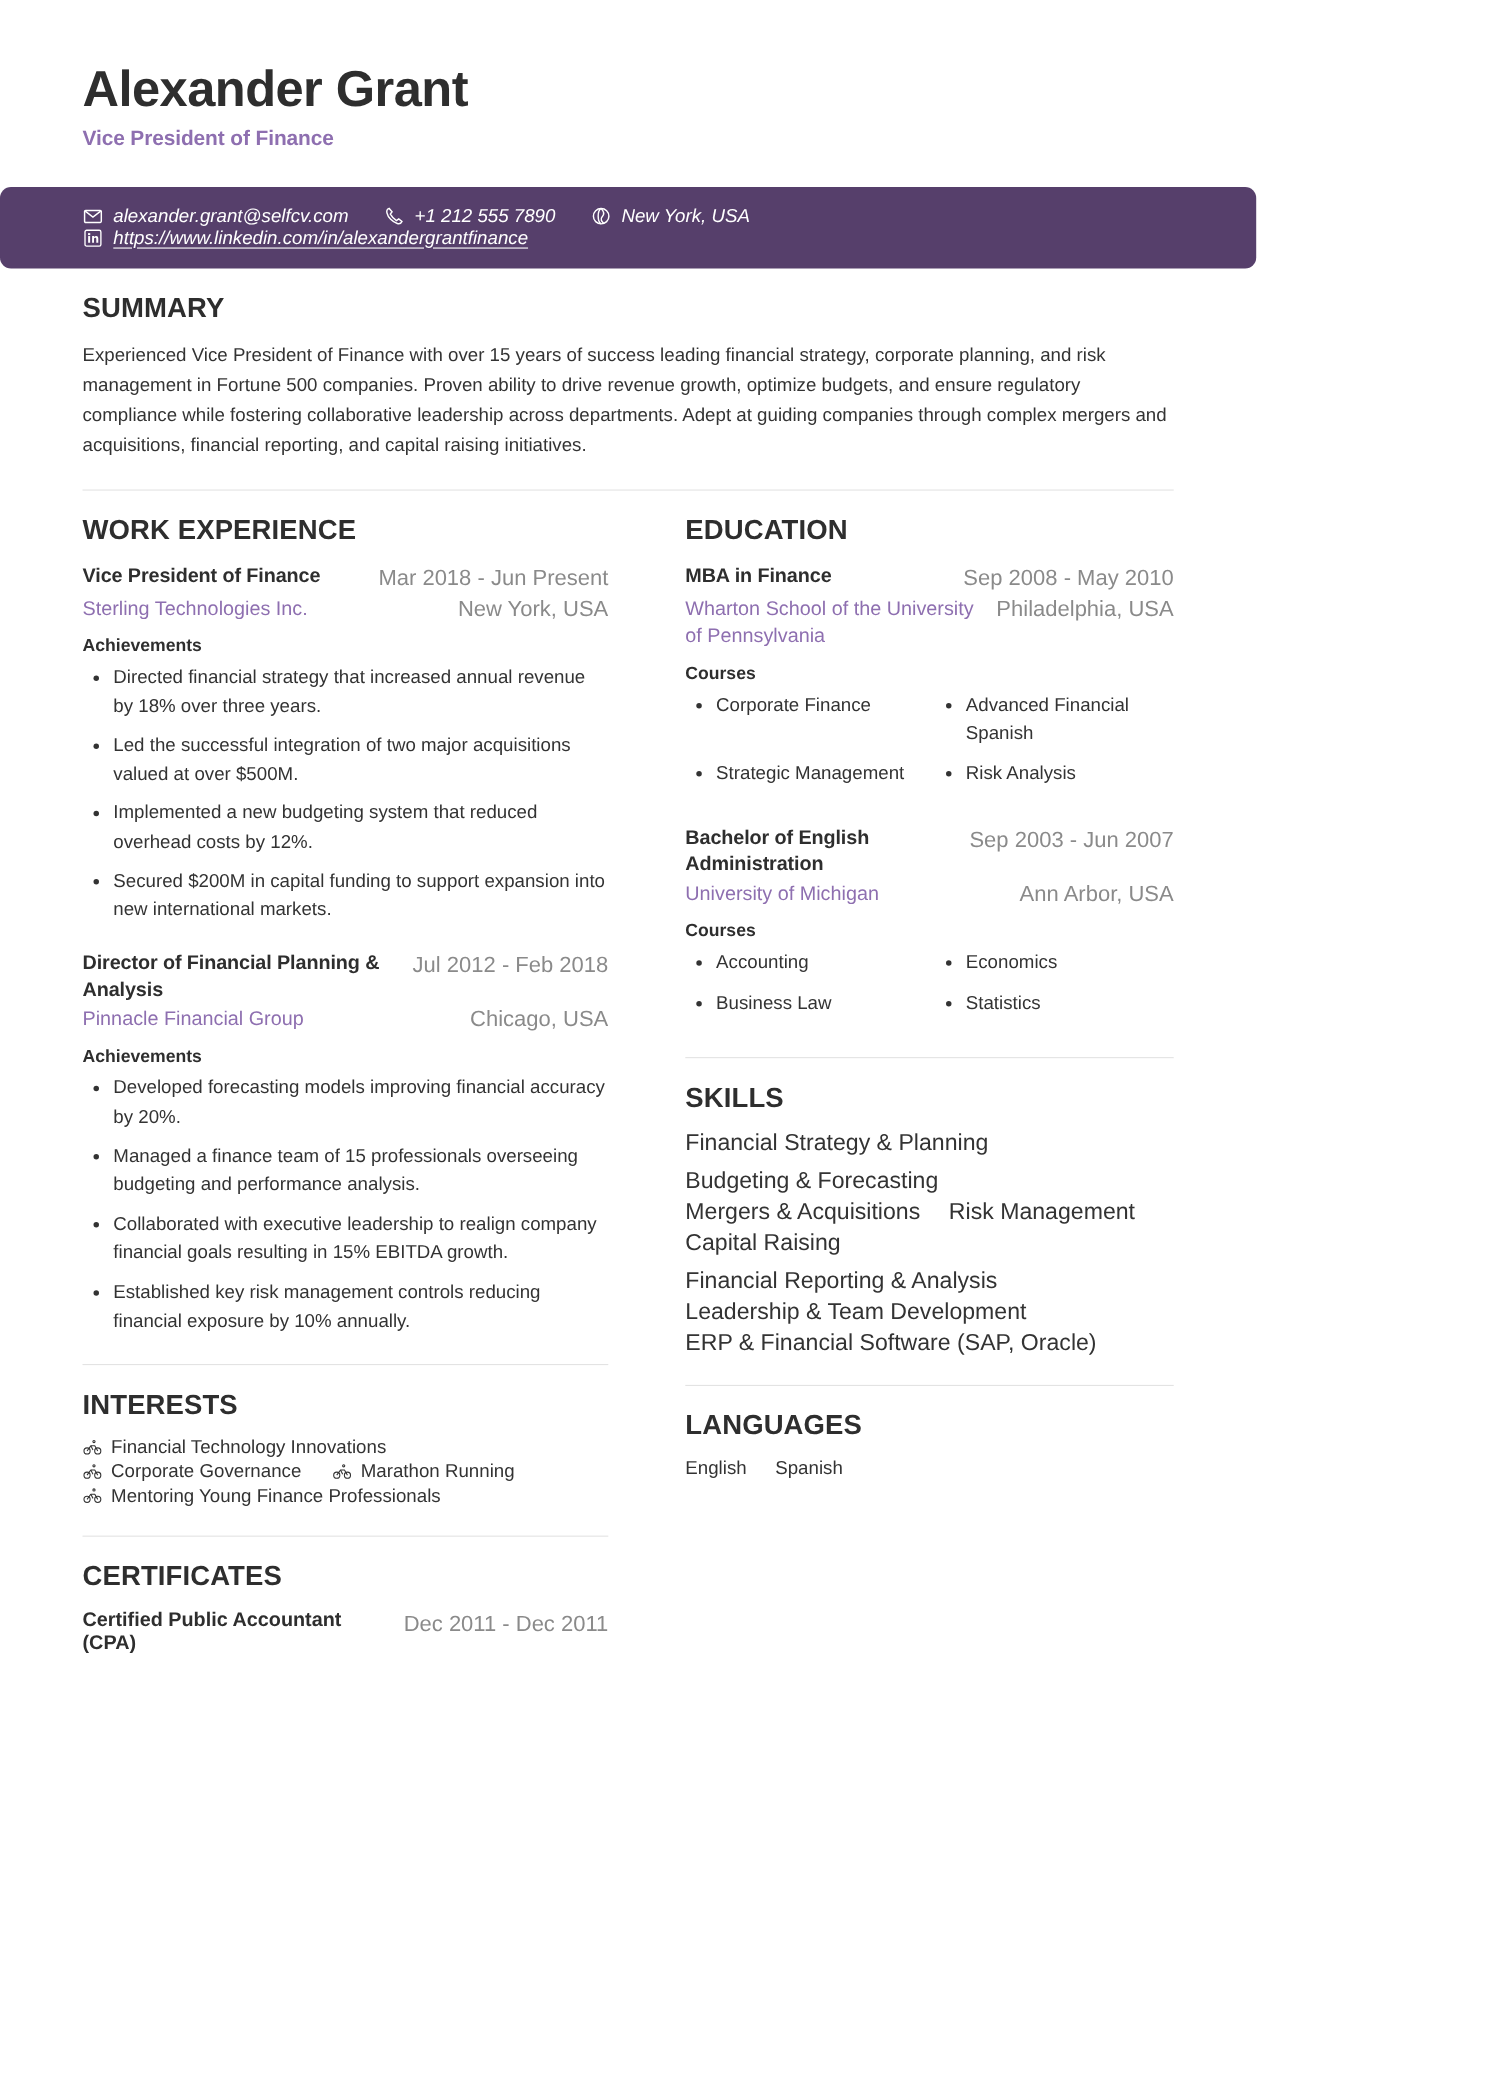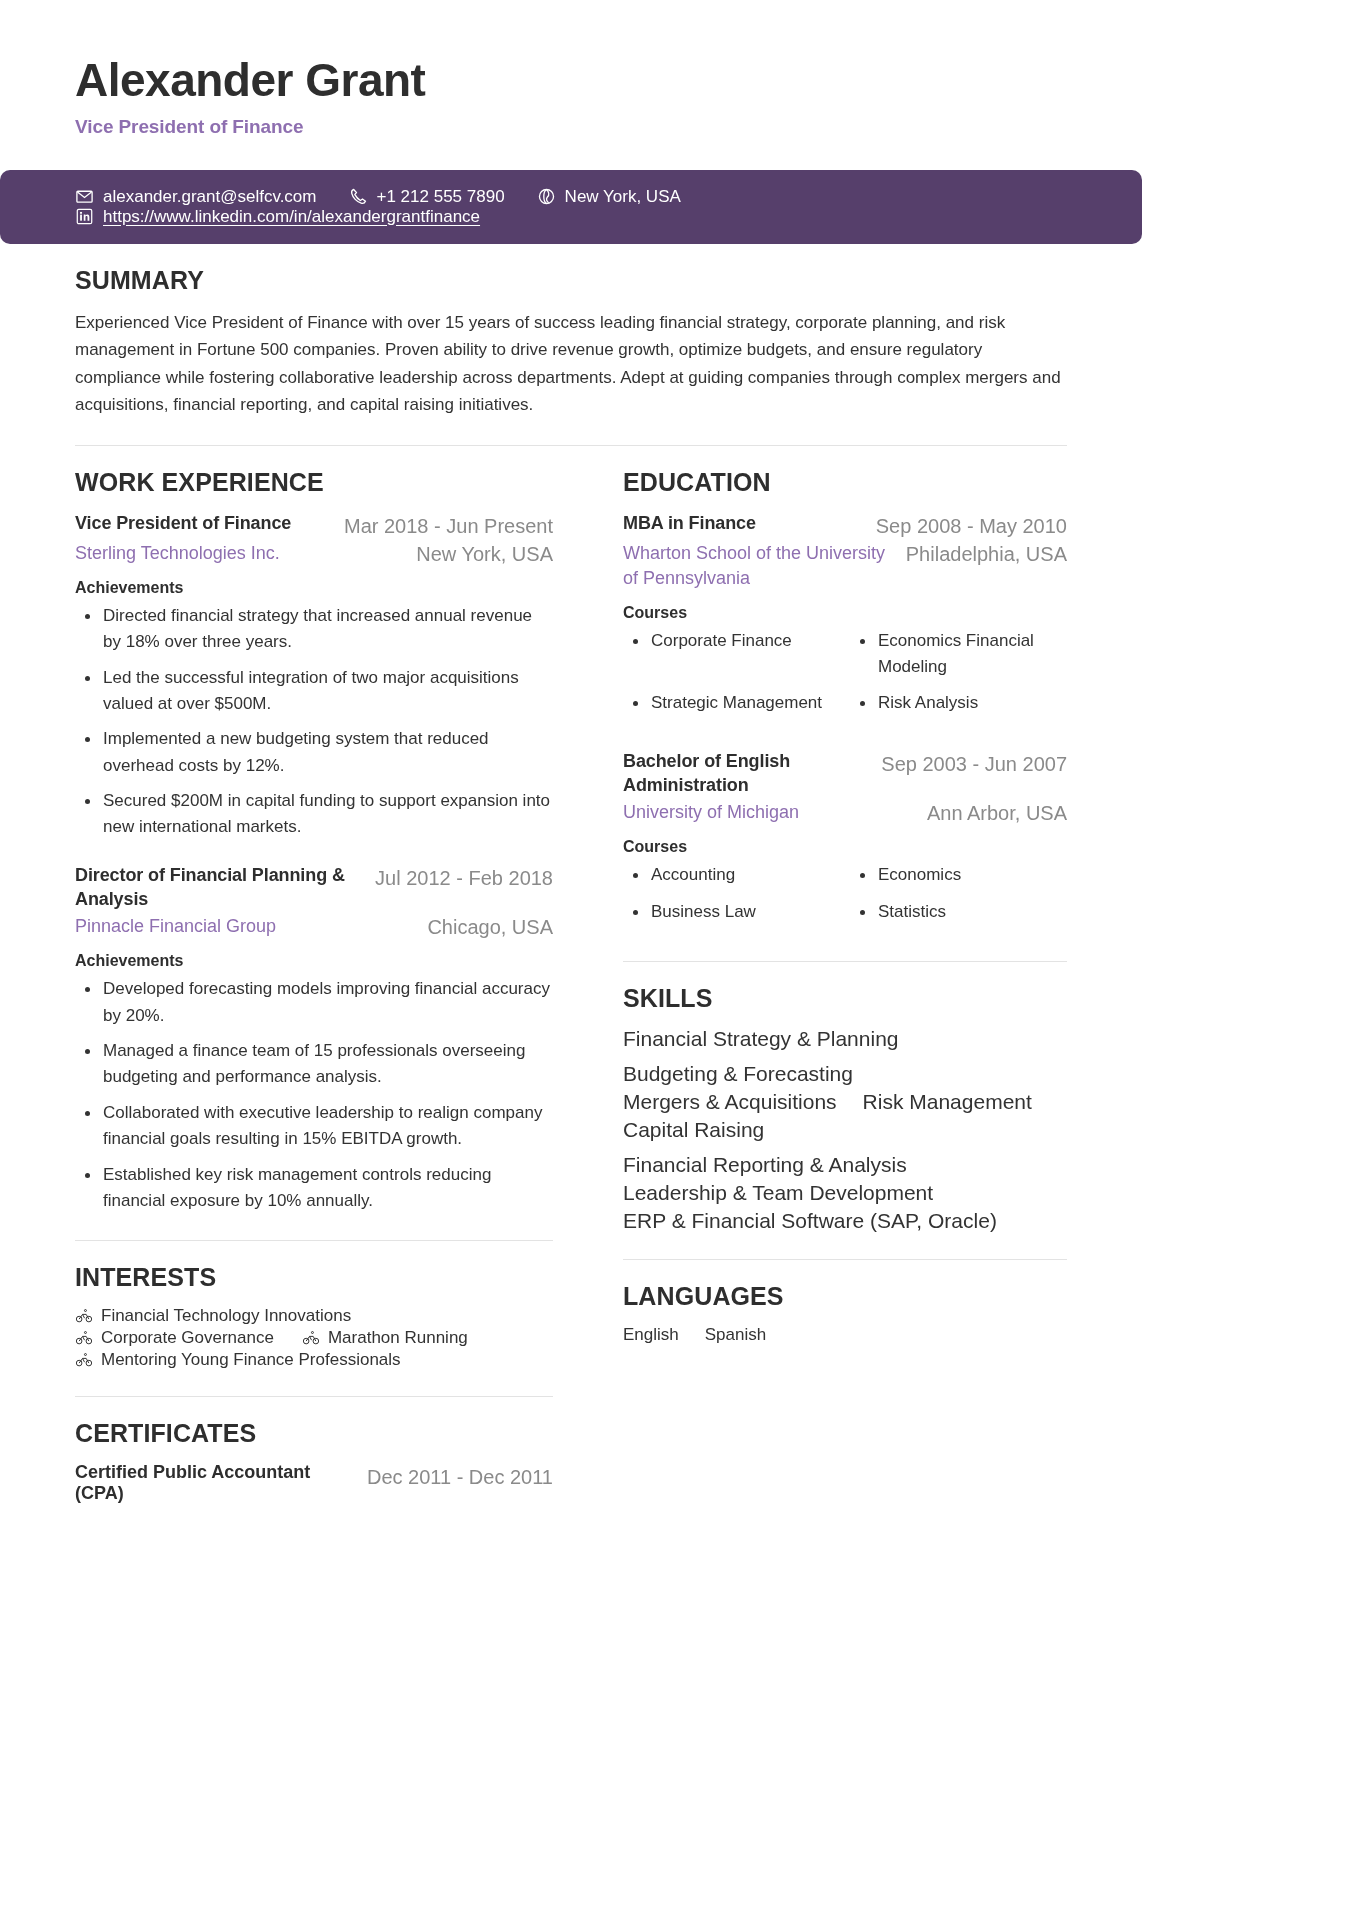--- a/index.html
+++ b/index.html
@@ -58,20 +58,21 @@
   }
 
   .contact-item {
     display: flex;
     align-items: center;
     gap: 9px;
     font-size: 17px;
     color: #ffffff;
     margin-right: 32px;
     white-space: nowrap;
+    font-style: italic;
   }
   .contact-item:last-child { margin-right: 0; }
 
   .contact-item .ico {
     display: inline-flex;
     align-items: center;
     justify-content: center;
     width: 19px;
     height: 19px;
     flex: 0 0 19px;
@@ -487,21 +488,21 @@
               <div class="entry-title">MBA in Finance</div>
               <div class="entry-meta">Sep 2008 - May 2010</div>
             </div>
             <div class="entry-row">
               <div class="entry-org">Wharton School of the University of Pennsylvania</div>
               <div class="entry-meta loc">Philadelphia, USA</div>
             </div>
             <div class="sub-label">Courses</div>
             <div class="courses-grid">
               <div class="course-item">Corporate Finance</div>
-              <div class="course-item">Economics Financial Modeling</div>
+              <div class="course-item">Advanced Financial Spanish</div>
               <div class="course-item">Strategic Management</div>
               <div class="course-item">Risk Analysis</div>
             </div>
           </div>
 
           <div class="entry">
             <div class="entry-row">
               <div class="entry-title">Bachelor of English Administration</div>
               <div class="entry-meta">Sep 2003 - Jun 2007</div>
             </div>

